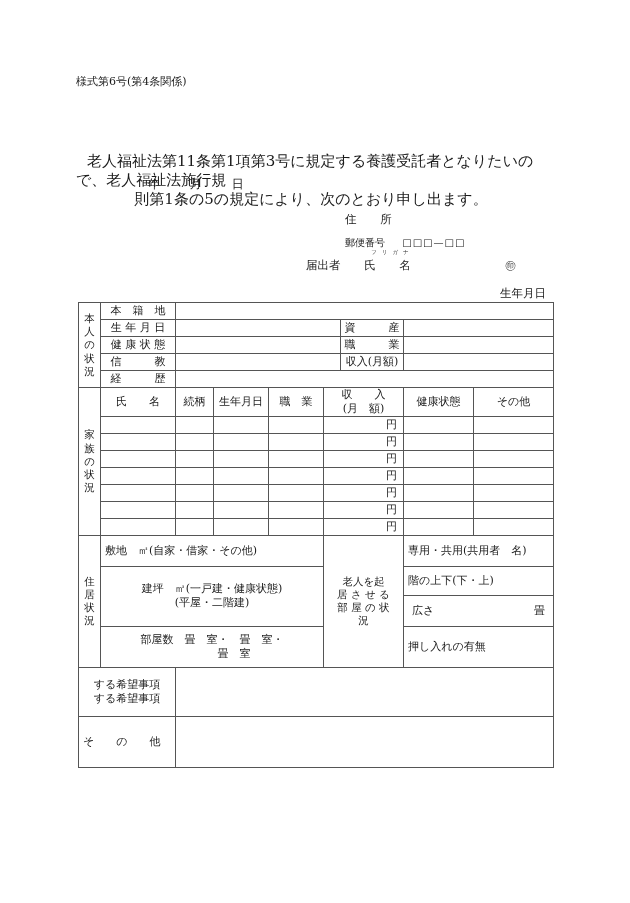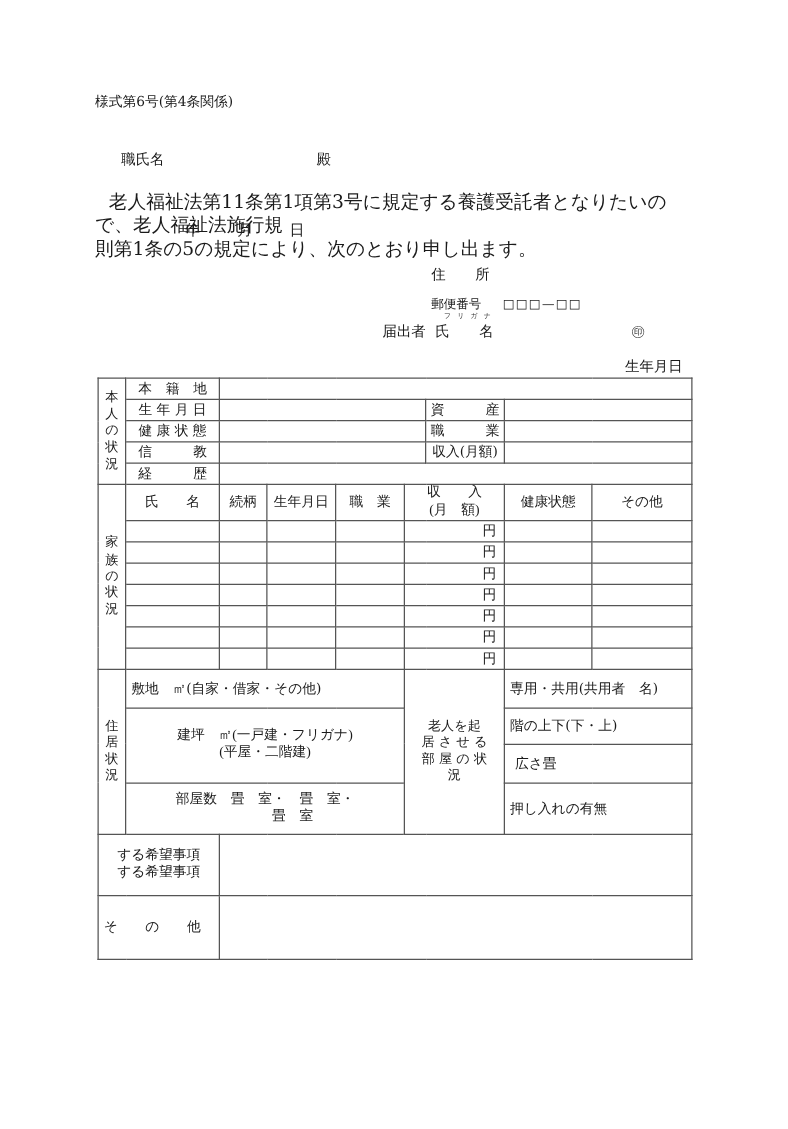--- a/index.html
+++ b/index.html
@@ -52,21 +52,21 @@
 
   .body-para {
     position: absolute;
     left: 76px; top: 140px;
     width: 470px;
     font-size: 15px;
     line-height: 19px;
     margin-top: 12px;
   }
   .body-para .l1 { display: block; text-indent: 11px; }
-  .body-para .l2 { display: block; }
+  .body-para .l2 { display: block; text-align: center; }
 
   .date-line {
     position: absolute;
     left: 148px; top: 176px;
     font-size: 12px;
     white-space: nowrap;
   }
   .date-line span { margin-right: 26px; }
   .date-line span:last-child { margin-right: 0; }
 
@@ -85,21 +85,21 @@
     white-space: nowrap;
   }
   .addr span:first-child { margin-right: 20px; }
 
   .submitter {
     position: absolute;
     left: 306px; top: 258px;
     font-size: 11.5px;
     white-space: nowrap;
   }
-  .submitter .who { margin-right: 4px; font-family: Liberation Serif, serif; }
+  .submitter .who { margin-right: 20px; font-family: Liberation Serif, serif; }
   .submitter .nm-wrap {
     position: relative;
     display: inline-block;
   }
   .submitter .furigana {
     position: absolute;
     left: 7px; top: -9px;
     font-size: 5.5px;
     letter-spacing: 5px;
     white-space: nowrap;
@@ -139,46 +139,43 @@
     font-size: 10.5px;
     line-height: 13.5px;
     letter-spacing: 0;
   }
   .vlabel i {
     font-style: normal;
     display: block;
   }
   .lbl-spread {
     display: flex;
+    justify-content: space-between;
     padding: 0 4px;
+    font-family: Liberation Serif, serif;
   }
   .lbl-center { text-align: center; margin-left: 32px; }
   .lbl-left { text-align: left; }
   .yen { text-align: right; padding-right: 6px !important; }
   .h22 { height: 16px; }
   .r-tight { line-height: 1.3; }
   .sub2 {
     display: block;
     text-align: center;
-    font-family: Liberation Serif, serif;
   }
   .cellpad { padding: 3px 4px !important; }
 </style>
 </head>
 <body>
 
 <div class="page">
 
   <div class="form-no">様式第6号(第4条関係)</div>
 
 
-  <div class="addressee">
-    <span>職氏名</span>
-    <span class="dono">殿</span>
-  </div>
 
   <div class="body-para">
     <span class="l1">老人福祉法第11条第1項第3号に規定する養護受託者となりたいので、老人福祉法施行規</span>
     <span class="l2">則第1条の5の規定により、次のとおり申し出ます。</span>
   </div>
 
   <div class="date-line">
     <span>年</span>
     <span>月</span>
     <span>日</span>
@@ -351,21 +348,21 @@
       <td class="vlabel" rowspan="4" colspan="2">
         <i>老人を起</i>
         <i>居 さ せ る</i>
         <i>部 屋 の 状</i>
         <i>況</i>
       </td>
       <td class="cellpad lbl-left" colspan="2" style="height:24px">専用・共用(共用者　名)</td>
     </tr>
     <tr>
       <td class="cellpad lbl-left r-tight" colspan="4" rowspan="2" style="height:36px">
-        <span class="sub2 lbl-left">建坪　㎡(一戸建・フリガナ)</span>
+        <span class="sub2 lbl-left">建坪　㎡(一戸建・健康状態)</span>
         <span class="sub2 lbl-left">(平屋・二階建)</span>
       </td>
       <td class="cellpad lbl-left" colspan="2" style="height:22px">階の上下(下・上)</td>
     </tr>
     <tr>
       <td class="cellpad" colspan="2" style="height:24px">
         <span class="lbl-spread">
           <span>広さ</span>
           <span>畳</span>
         </span>

